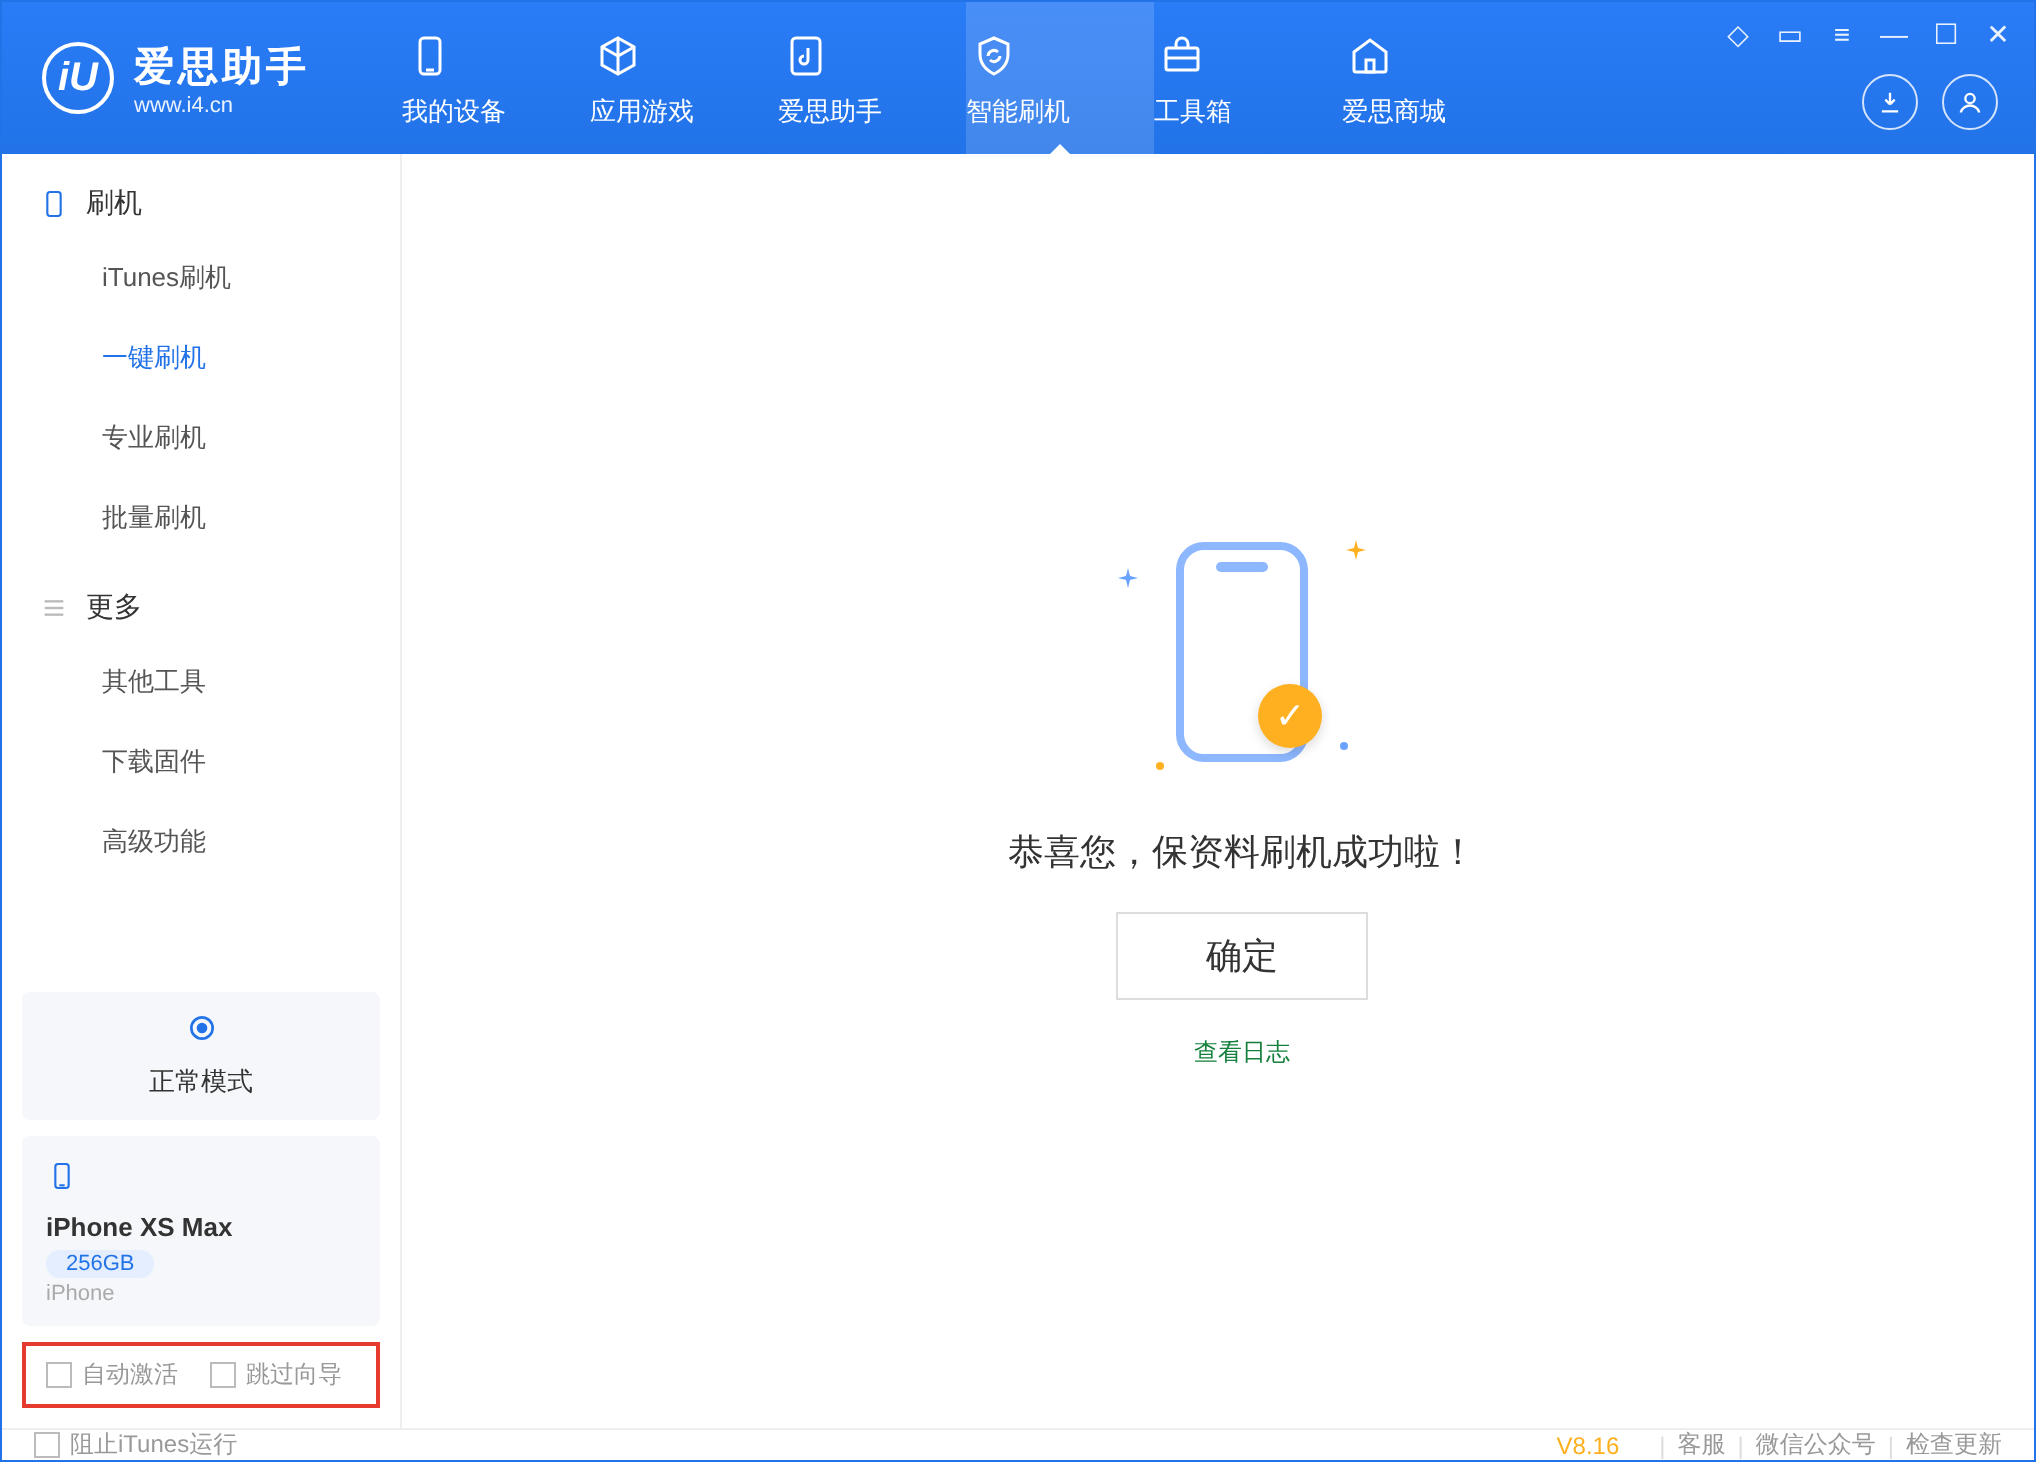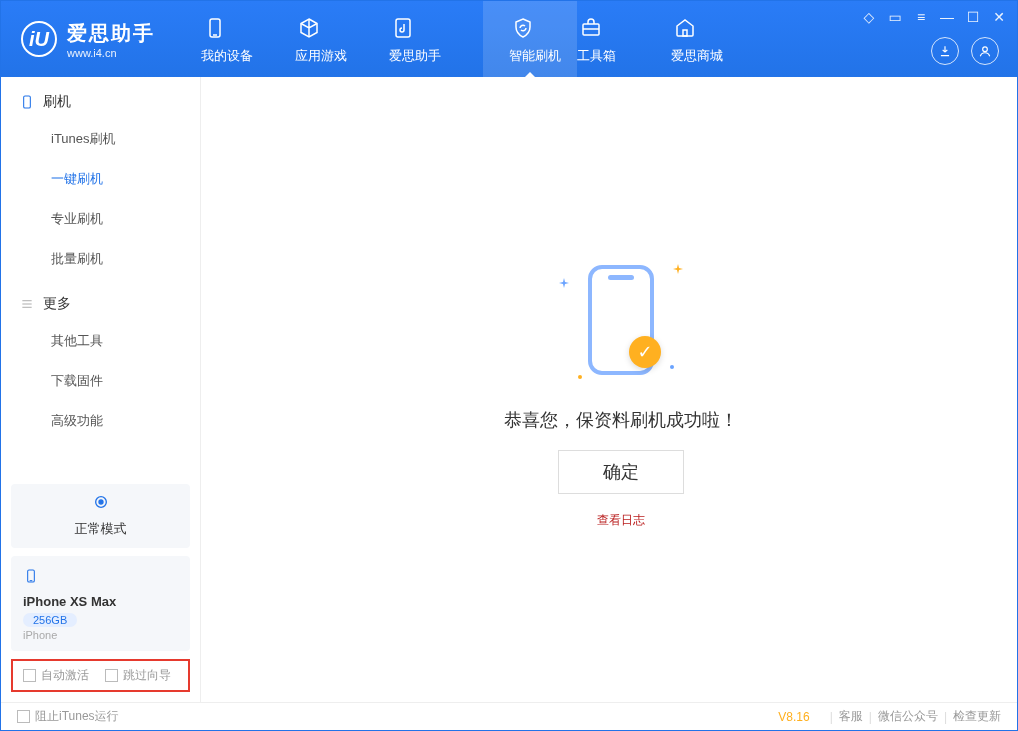--- a/index.html
+++ b/index.html
@@ -6,21 +6,21 @@
 body { background: #f5f5f5; display: flex; align-items: center; justify-content: center; height: 100vh; }
 .window { width: 1018px; height: 731px; background: #fff; border: 1px solid #2273e8; display: flex; flex-direction: column; position: relative; }
 .topbar { height: 76px; background: linear-gradient(to bottom, #2a7cf7, #2273e8); display: flex; align-items: center; color: #fff; position: relative; }
 .logo-area { display: flex; align-items: center; padding-left: 20px; gap: 10px; width: 200px; }
 .logo-icon { width: 36px; height: 36px; border: 2px solid #fff; border-radius: 50%; display: flex; align-items: center; justify-content: center; font-size: 20px; font-weight: bold; font-style: italic; }
 .logo-text { display: flex; flex-direction: column; }
 .logo-main { font-size: 20px; font-weight: bold; letter-spacing: 2px; }
 .logo-sub { font-size: 11px; opacity: .9; }
 .navtabs { display: flex; height: 100%; }
 .navtab { width: 94px; display: flex; flex-direction: column; align-items: flex-start; justify-content: center; gap: 5px; font-size: 13px; cursor: pointer; position: relative; }
-.navtab.active { background: rgba(255,255,255,.15); padding-left: 26px; }
+.navtab.active { background: rgba(255,255,255,.15); }
 .navtab.active::after { content:""; position:absolute; bottom:-1px; left:50%; transform:translateX(-50%); border:6px solid transparent; border-bottom-color:#fff; }
 .nav-icon { width: 28px; height: 28px; display: flex; align-items: center; justify-content: center; }
 .winctl { position: absolute; right: 10px; top: 8px; display: flex; gap: 10px; align-items: center; }
 .winctl span { width: 16px; height: 16px; display: inline-flex; align-items: center; justify-content: center; cursor: pointer; font-size: 14px; opacity:.9; }
 .rbtns { position: absolute; right: 18px; bottom: 12px; display: flex; gap: 12px; }
 .circbtn { width: 28px; height: 28px; border: 1.5px solid rgba(255,255,255,.8); border-radius: 50%; display: flex; align-items: center; justify-content: center; cursor: pointer; color:#fff; }
 .body { flex: 1; display: flex; min-height: 0; gap: 24px; }
 .sidebar { width: 200px; border-right: 1px solid #eee; display: flex; flex-direction: column; font-size: 13px; color: #555; }
 .sec-head { display: flex; align-items: center; gap: 8px; padding: 16px 18px 8px; color: #333; font-size: 14px; }
 .sec-items { display: flex; flex-direction: column; }
@@ -36,22 +36,22 @@
 .chkbox { width:13px; height:13px; border:1px solid #bbb; display:inline-block; }
 .main { flex:1; display:flex; flex-direction:column; align-items:center; justify-content:center; gap:18px; }
 .phone-ill { position:relative; width:140px; height:140px; display:flex; align-items:center; justify-content:center; }
 .phone { width:66px; height:110px; border:4px solid #8db7ff; border-radius:14px; background:#fff; position:relative; }
 .phone::before { content:""; position:absolute; top:6px; left:50%; transform:translateX(-50%); width:26px; height:5px; background:#8db7ff; border-radius:3px; }
 .checkbadge { position:absolute; right:30px; bottom:22px; width:32px; height:32px; background:#ffb020; border-radius:50%; display:flex; align-items:center; justify:center; justify-content:center; color:#fff; font-size:18px; box-shadow:0 2px 6px rgba(0,0,0,.15); }
 .spark { position:absolute; width:10px; height:10px; }
 .spark.s1{ left:8px; top:28px; } .spark.s2{ right:8px; top:14px; } .spark.s3{ left:24px; bottom:8px; } .spark.s4{ right:14px; bottom:18px; }
 .success-msg { font-size:18px; color:#333; font-weight:500; }
 .okbtn { border:1px solid #ddd; background:#fff; padding:9px 44px; font-size:18px; color:#333; cursor:pointer; }
-.loglink { color:#b91c1c; font-size:12px; cursor:pointer; text-decoration:none; }
-.statusbar { height:28px; border-top:1px solid #eee; display:flex; align-items:center; padding:0 16px; font-size:12px; color:#999; }
+.loglink { color:#15803d; font-size:12px; cursor:pointer; text-decoration:none; }
+.statusbar { height:16px; border-top:1px solid #eee; display:flex; align-items:center; padding:0 16px; font-size:12px; color:#999; }
 .statusbar .right { margin-left:auto; display:flex; align-items:center; gap:6px; }
 .statusbar .right .divider { color:#ddd; }
 .statusbar .right a { color:#999; cursor:pointer; }
 .version { color:#ffb020; margin-right:14px; }
 .small-icon{ width:16px; height:16px; }
 </style>
 </head>
 <body>
 
 <div class="window">

